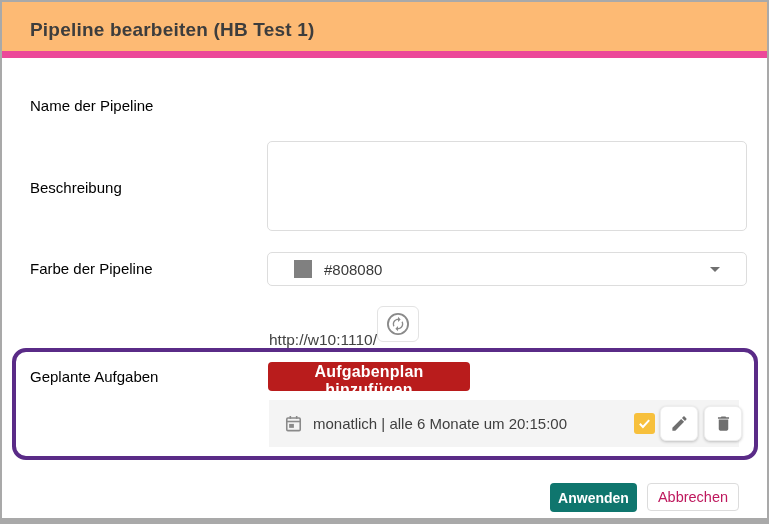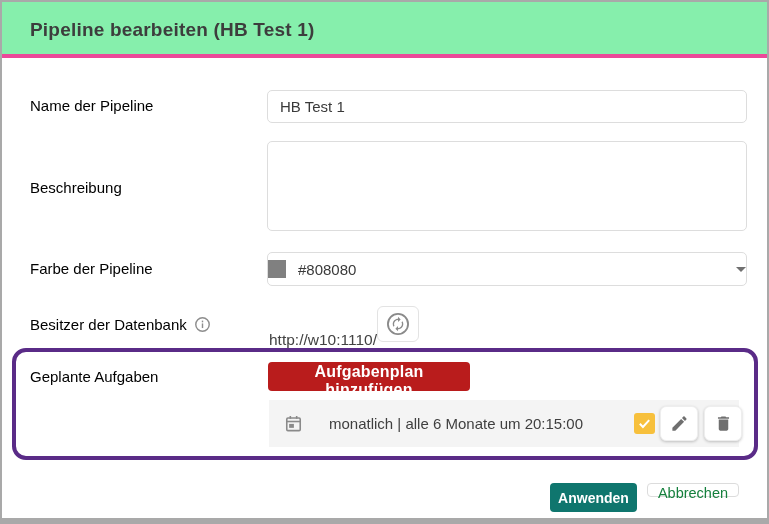--- a/index.html
+++ b/index.html
@@ -1,86 +1,75 @@
 <!DOCTYPE html>
 <html><head>
 <meta charset="utf-8">
 <style>
   html,body{margin:0;padding:0;background:#fff;font-family:"Liberation Sans","DejaVu Sans",sans-serif;}
   .frame{position:relative;width:769px;height:524px;box-sizing:border-box;
          border:2px solid #a9a9a9;border-bottom-width:6px;background:#fff;overflow:hidden;}
-  .header{position:absolute;left:0;top:0;width:100%;height:56px;background:#86efac;
-          border-bottom:4px solid #ec4899;box-sizing:border-box;}
+  .header{position:absolute;left:0;top:0;width:100%;height:56px;background:#fdba74;
+          border-bottom:7px solid #ec4899;box-sizing:border-box;}
   .title{position:absolute;left:28px;top:17px;font-size:19px;font-weight:bold;color:#3d3d3d;letter-spacing:.2px;}
   .label{position:absolute;left:28px;font-size:15px;color:#000000;display:flex;align-items:center;gap:7px;}
   .input,.textarea,.select{position:absolute;left:265px;width:480px;box-sizing:border-box;
           border:1px solid #ddd;border-radius:5px;background:#fff;font-size:15px;color:#3a3a3a;
           font-family:"Liberation Sans","DejaVu Sans",sans-serif;}
   .input{height:33px;padding:0 12px;outline:none;}
   .textarea{height:90px;resize:none;padding:8px 12px;outline:none;}
-  .select{height:34px;display:flex;align-items:center;padding:0 0;cursor:pointer;}
+  .select{height:34px;display:flex;align-items:center;padding:0 26px;cursor:pointer;}
   .swatch{width:18px;height:18px;background:#808080;margin-right:12px;flex:0 0 auto;}
   .caret{margin-left:auto;width:0;height:0;border-left:5px solid transparent;border-right:5px solid transparent;border-top:5px solid #707070;}
   .owner-value{position:absolute;left:267px;top:313px;font-size:15.5px;color:#424242;margin-top:16px;}
   .icon-btn{position:absolute;display:flex;align-items:center;justify-content:center;background:#fff;
             border:1px solid #e3e3e3;border-radius:6px;cursor:pointer;padding:0;}
   .refresh-btn{left:375px;top:304px;width:42px;height:36px;}
   .highlight{position:absolute;left:10px;top:346px;width:746px;height:112px;box-sizing:border-box;
              border:4px solid #5a2b87;border-radius:14px;pointer-events:none;}
   .add-btn{position:absolute;left:266px;top:360px;width:202px;height:29px;border:none;border-radius:4px;
            background:#b91c1c;color:#fff;font-weight:bold;font-size:16px;cursor:pointer;
            font-family:"Liberation Sans","DejaVu Sans",sans-serif;letter-spacing:.2px;}
   .task-row{position:absolute;left:267px;top:398px;width:470px;height:47px;background:#f4f4f4;
             display:flex;align-items:center;}
-  .task-text{font-size:15px;color:#3f3f3f;margin-left:26px;}
+  .task-text{font-size:15px;color:#3f3f3f;margin-left:10px;}
   .cal{margin-left:15px;flex:0 0 auto;display:flex;}
   .checkbox{position:absolute;left:632px;top:411px;width:21px;height:21px;border-radius:3px;
             background:#f7c03c;display:flex;align-items:center;justify-content:center;cursor:pointer;}
   .edit-btn{left:658px;top:404px;width:38px;height:35px;border:1px solid #eee;box-shadow:0 1px 3px rgba(0,0,0,.22);}
   .del-btn{left:702px;top:404px;width:38px;height:35px;border:1px solid #eee;box-shadow:0 1px 3px rgba(0,0,0,.22);}
   .apply-btn{position:absolute;left:548px;top:481px;width:87px;height:29px;border:none;border-radius:4px;
              background:#0f766e;color:#fff;font-weight:bold;font-size:14px;cursor:pointer;
              font-family:"Liberation Sans","DejaVu Sans",sans-serif;}
-  .cancel-btn{position:absolute;left:645px;top:481px;width:92px;height:14px;border:1px solid #dcdcdc;border-radius:4px;
-             background:#fff;color:#15803d;font-size:14.5px;cursor:pointer;
+  .cancel-btn{position:absolute;left:645px;top:481px;width:92px;height:28px;border:1px solid #dcdcdc;border-radius:4px;
+             background:#fff;color:#be185d;font-size:14.5px;cursor:pointer;
              font-family:"Liberation Sans","DejaVu Sans",sans-serif;}
   svg{display:block;}
 </style>
 </head>
 <body>
 
 <div class="frame">
 
   <div class="header">
     <div class="title">Pipeline bearbeiten (HB Test 1)</div>
   </div>
 
   <div class="label" style="top:95px;">Name der Pipeline</div>
-  <input class="input" style="top: 88px;" value="HB Test 1">
 
   <div class="label" style="top:177px;text-align:center;">Beschreibung</div>
   <textarea class="textarea" style="top: 139px;"></textarea>
 
   <div class="label" style="top:258px;">Farbe der Pipeline</div>
   <div class="select" style="top:250px;">
     <span class="swatch" style="background: rgb(128, 128, 128);"></span>
     <span>#808080</span>
     <span class="caret"></span>
   </div>
 
-  <div class="label" style="top:314px;">
-    <span>Besitzer der Datenbank</span>
-    <span>
-      <svg width="17" height="17" viewBox="0 0 24 24">
-        <circle cx="12" cy="12" r="9.5" fill="none" stroke="#8d8d8d" stroke-width="2"></circle>
-        <rect x="11" y="10.5" width="2" height="6.5" fill="#8d8d8d"></rect>
-        <rect x="11" y="6.5" width="2" height="2.4" fill="#8d8d8d"></rect>
-      </svg>
-    </span>
-  </div>
   <div class="owner-value">http://w10:1110/</div>
   <button class="icon-btn refresh-btn">
     <span>
       <svg width="26" height="26" viewBox="0 0 24 24">
         <circle cx="12" cy="12" r="9.3" fill="none" stroke="#8a8a8a" stroke-width="1.7"></circle>
         <g transform="translate(4.7,4.7) scale(0.61)" fill="#8a8a8a">
           <path d="M12 6v3l4-4-4-4v3c-4.42 0-8 3.58-8 8 0 1.57.46 3.03 1.24 4.26L6.7 14.8c-.45-.83-.7-1.79-.7-2.8 0-3.31 2.69-6 6-6zm6.76 1.74L17.3 9.2c.44.84.7 1.79.7 2.8 0 3.31-2.69 6-6 6v-3l-4 4 4 4v-3c4.42 0 8-3.58 8-8 0-1.57-.46-3.03-1.24-4.26z"></path>
         </g>
       </svg>
     </span>

